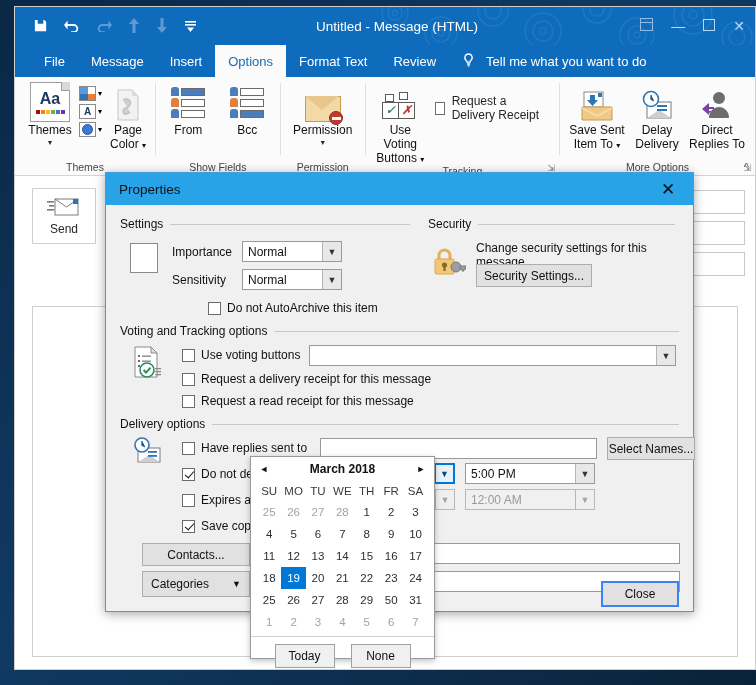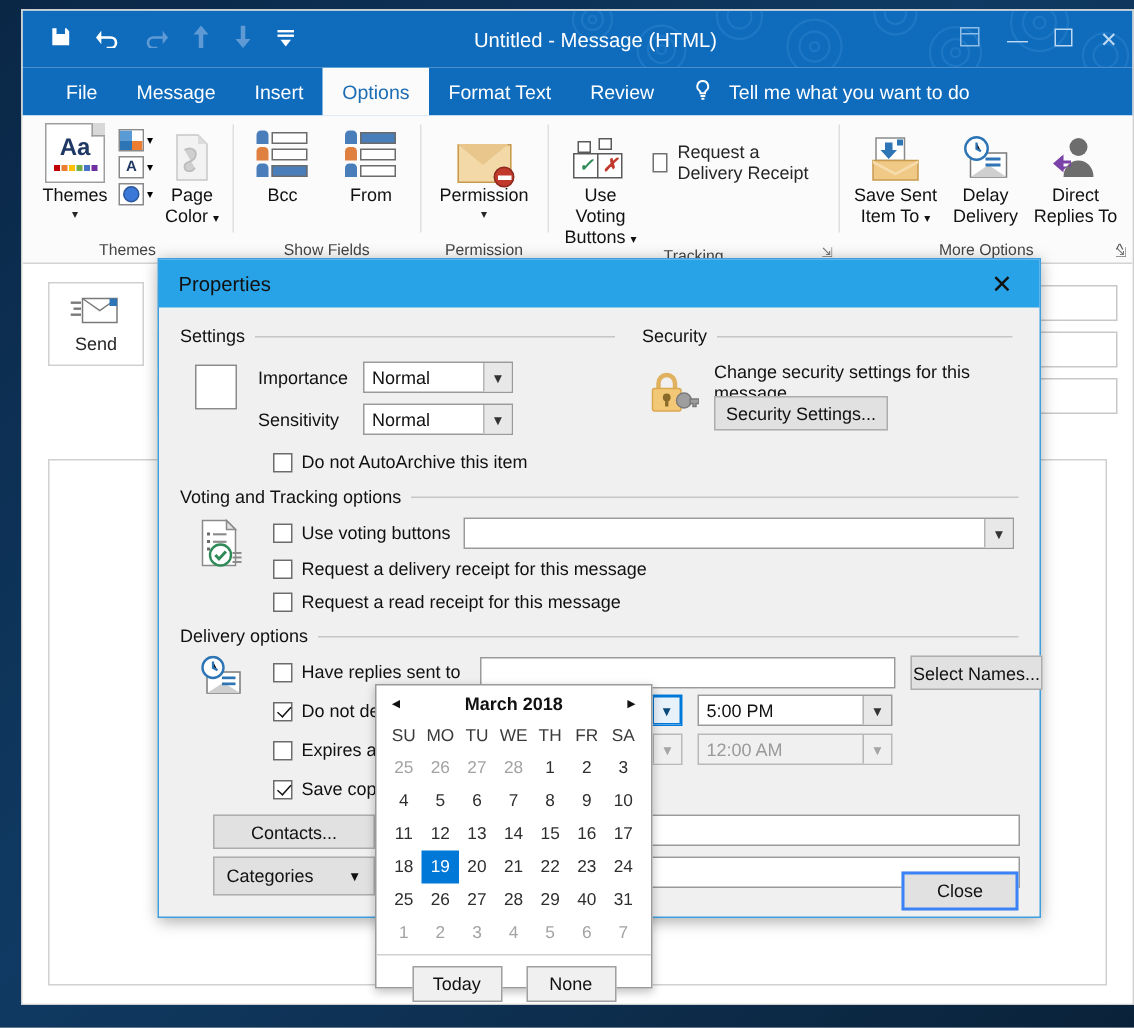--- a/index.html
+++ b/index.html
@@ -373,52 +373,52 @@
 
     <div class="gdiv"></div>
 
     <div class="rgroup" style="width:124px">
       <div class="gbody" style="justify-content:center; gap:8px;">
         <div class="bigbtn">
           <div class="ic">
             <div style="padding-bottom:2px">
               <div class="fieldrow">
                   <i class="person"></i>
+                  <i class="bar fill"></i>
+                </div>
+              <div class="fieldrow">
+                  <i class="person o"></i>
+                  <i class="bar"></i>
+                </div>
+              <div class="fieldrow">
+                  <i class="person"></i>
+                  <i class="bar"></i>
+                </div>
+            </div>
+          </div>
+          <div class="lbl">From</div>
+        </div>
+        <div class="bigbtn">
+          <div class="ic">
+            <div style="padding-bottom:2px">
+              <div class="fieldrow">
+                  <i class="person"></i>
                   <i class="bar"></i>
                 </div>
               <div class="fieldrow">
                   <i class="person o"></i>
                   <i class="bar"></i>
                 </div>
               <div class="fieldrow">
                   <i class="person"></i>
                   <i class="bar fill"></i>
                 </div>
             </div>
           </div>
           <div class="lbl">Bcc</div>
-        </div>
-        <div class="bigbtn">
-          <div class="ic">
-            <div style="padding-bottom:2px">
-              <div class="fieldrow">
-                  <i class="person"></i>
-                  <i class="bar fill"></i>
-                </div>
-              <div class="fieldrow">
-                  <i class="person o"></i>
-                  <i class="bar"></i>
-                </div>
-              <div class="fieldrow">
-                  <i class="person"></i>
-                  <i class="bar"></i>
-                </div>
-            </div>
-          </div>
-          <div class="lbl">From</div>
         </div>
       </div>
       <div class="glabel">Show Fields</div>
     </div>
 
     <div class="gdiv"></div>
 
     <div class="rgroup" style="width:84px">
       <div class="gbody" style="justify-content:center;">
         <div class="bigbtn" style="width:76px">
@@ -593,21 +593,21 @@
             </svg>
           </span>
           <span class="lbl" style="position:absolute; left:48px; top:10px;">Change security settings for this message.</span>
           <div class="btn" style="position:absolute; left:48px; top:33px; width:116px;">
             <span>Security Settings...</span>
           </div>
         </div>
       </div>
     </div>
 
-    <div class="ckrow" style="margin:-8px 0 0 62px;align-items:flex-end;">
+    <div class="ckrow" style="margin:-8px 0 0 88px;align-items:flex-end;">
       <i class="ck"></i>
       <span>Do not AutoArchive this item</span>
     </div>
 
     <div class="grp" style="margin-top:9px;">
       <div class="grp-head">
         <span>Voting and Tracking options</span>
         <span class="line"></span>
       </div>
       <div class="grp-body" style="position:relative; height:76px;">
@@ -783,21 +783,21 @@
           <span class="cal-cell">22</span>
           <span class="cal-cell">23</span>
           <span class="cal-cell">24</span>
         </div>
         <div class="cal-row">
           <span class="cal-cell">25</span>
           <span class="cal-cell">26</span>
           <span class="cal-cell">27</span>
           <span class="cal-cell">28</span>
           <span class="cal-cell">29</span>
-          <span class="cal-cell">40</span>
+          <span class="cal-cell">50</span>
           <span class="cal-cell">31</span>
         </div>
         <div class="cal-row">
           <span class="cal-cell muted">1</span>
           <span class="cal-cell muted">2</span>
           <span class="cal-cell muted">3</span>
           <span class="cal-cell muted">4</span>
           <span class="cal-cell muted">5</span>
           <span class="cal-cell muted">6</span>
           <span class="cal-cell muted">7</span>

